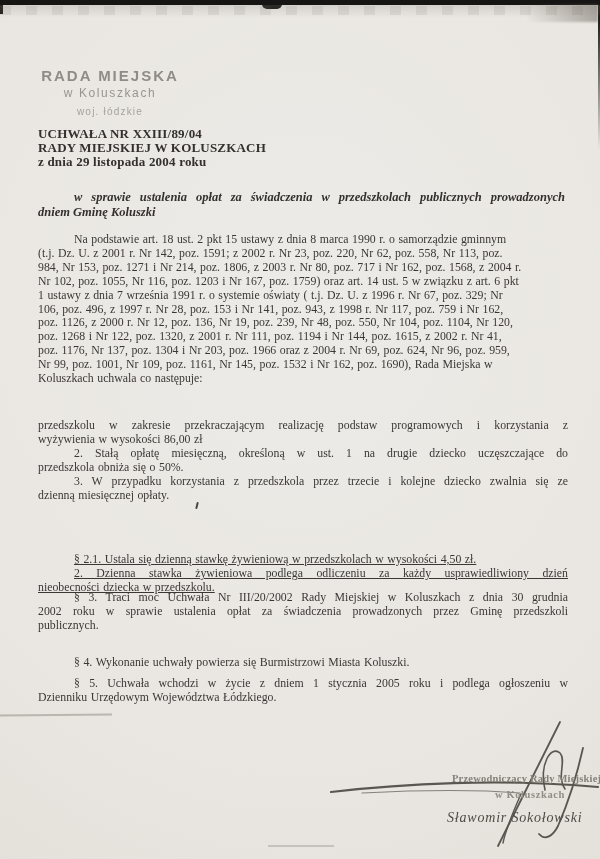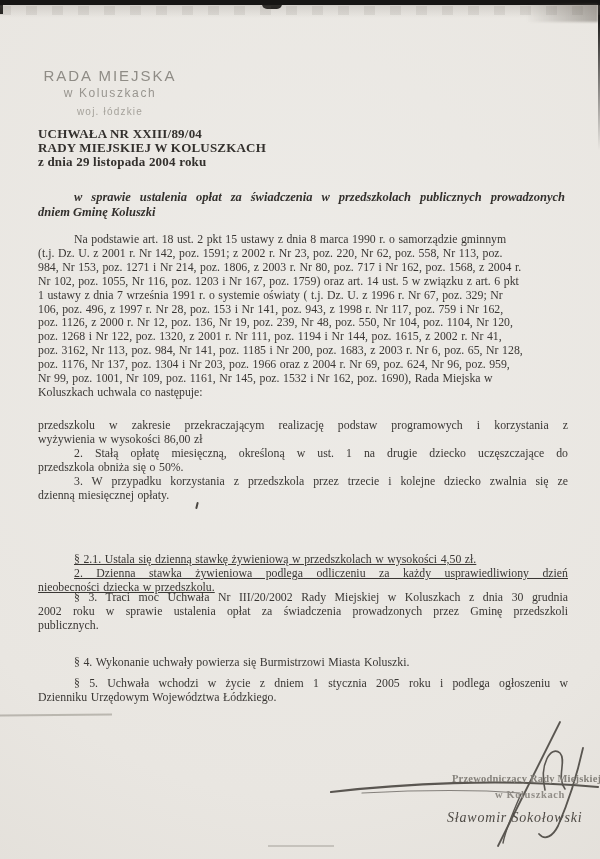--- a/index.html
+++ b/index.html
@@ -19,21 +19,21 @@
     background:repeating-linear-gradient(90deg,rgba(110,104,96,.25) 0 11px,rgba(110,104,96,0) 11px 26px);}
   .noise-tr{position:absolute;top:4px;right:2px;width:72px;height:18px;filter:blur(1px);
     background:linear-gradient(90deg,rgba(90,84,76,0),rgba(90,84,76,.45));}
   .fold-1{position:absolute;left:0;top:714px;width:112px;height:2px;background:rgba(148,143,135,.55);transform:rotate(-.6deg);}
   .fold-2{position:absolute;left:268px;top:845px;width:66px;height:2px;background:rgba(148,143,135,.4);}
   .stray-mark{position:absolute;left:196px;top:502px;width:2px;height:7px;background:#4a4641;transform:rotate(14deg);border-radius:1px;}
 
   
   .stamp-top{position:absolute;left:40px;top:67px;width:140px;text-align:center;
     font-family:"Liberation Sans", sans-serif;color:#8f8c86;}
-  .stamp-top .l1{font-size:15px;font-weight:normal;letter-spacing:2px;white-space:nowrap;}
+  .stamp-top .l1{font-size:15px;font-weight:bold;letter-spacing:2px;white-space:nowrap;}
   .stamp-top .l2{font-size:12px;letter-spacing:1.6px;margin-top:2px;color:#98958f;white-space:nowrap;}
   .stamp-top .l3{font-size:10px;letter-spacing:1.2px;margin-top:6px;color:#a5a29b;white-space:nowrap;}
 
   
   .title{position:absolute;left:38px;top:127px;width:540px;text-align:left;
     font-weight:bold;font-size:13px;line-height:14px;letter-spacing:.2px;color:#33302d;}
   .subject{position:absolute;left:38px;top:190px;width:527px;font-weight:bold;
     font-size:12.5px;line-height:15px;color:#33302d;font-style:italic;}
 
   
@@ -92,21 +92,20 @@
 
   <div class="para legal">
     <div class="line ind">Na podstawie art. 18 ust. 2 pkt 15 ustawy z dnia 8 marca 1990 r. o samorządzie gminnym</div>
     <div class="line">(t.j. Dz. U. z 2001 r. Nr 142, poz. 1591; z 2002 r. Nr 23, poz. 220, Nr 62, poz. 558, Nr 113, poz.</div>
     <div class="line">984, Nr 153, poz. 1271 i Nr 214, poz. 1806, z 2003 r. Nr 80, poz. 717 i Nr 162, poz. 1568, z 2004 r.</div>
     <div class="line">Nr 102, poz. 1055, Nr 116, poz. 1203 i Nr 167, poz. 1759) oraz art. 14 ust. 5  w związku z art. 6 pkt</div>
     <div class="line">1 ustawy z dnia 7 września 1991 r. o systemie oświaty ( t.j. Dz. U. z 1996 r. Nr 67, poz. 329; Nr</div>
     <div class="line">106, poz. 496, z 1997 r. Nr 28, poz. 153 i Nr 141, poz. 943, z 1998 r. Nr 117, poz. 759 i Nr 162,</div>
     <div class="line">poz. 1126, z 2000 r. Nr 12, poz. 136, Nr 19, poz. 239, Nr 48, poz. 550, Nr 104, poz. 1104, Nr 120,</div>
     <div class="line">poz. 1268 i Nr 122, poz. 1320, z 2001 r. Nr 111, poz. 1194 i Nr 144, poz. 1615, z 2002 r. Nr 41,</div>
-    <div class="line">poz. 3162, Nr 113, poz. 984, Nr 141, poz. 1185 i Nr 200, poz. 1683, z 2003 r. Nr 6, poz. 65, Nr 128,</div>
     <div class="line">poz. 1176, Nr 137, poz. 1304 i Nr 203, poz. 1966 oraz z 2004 r. Nr 69, poz. 624, Nr 96, poz. 959,</div>
     <div class="line">Nr 99, poz. 1001, Nr 109, poz. 1161, Nr 145, poz. 1532 i Nr 162, poz. 1690), Rada Miejska w</div>
     <div class="line">Koluszkach uchwala co następuje:</div>
   </div>
 
   <div class="para sec1">
     <div class="line j">przedszkolu w zakresie przekraczającym realizację podstaw programowych i korzystania z</div>
     <div class="line">wyżywienia w wysokości 86,00 zł</div>
     <div class="line ind j">2. Stałą opłatę miesięczną, określoną w ust. 1 na drugie dziecko uczęszczające do</div>
     <div class="line">przedszkola obniża się o 50%.</div>

